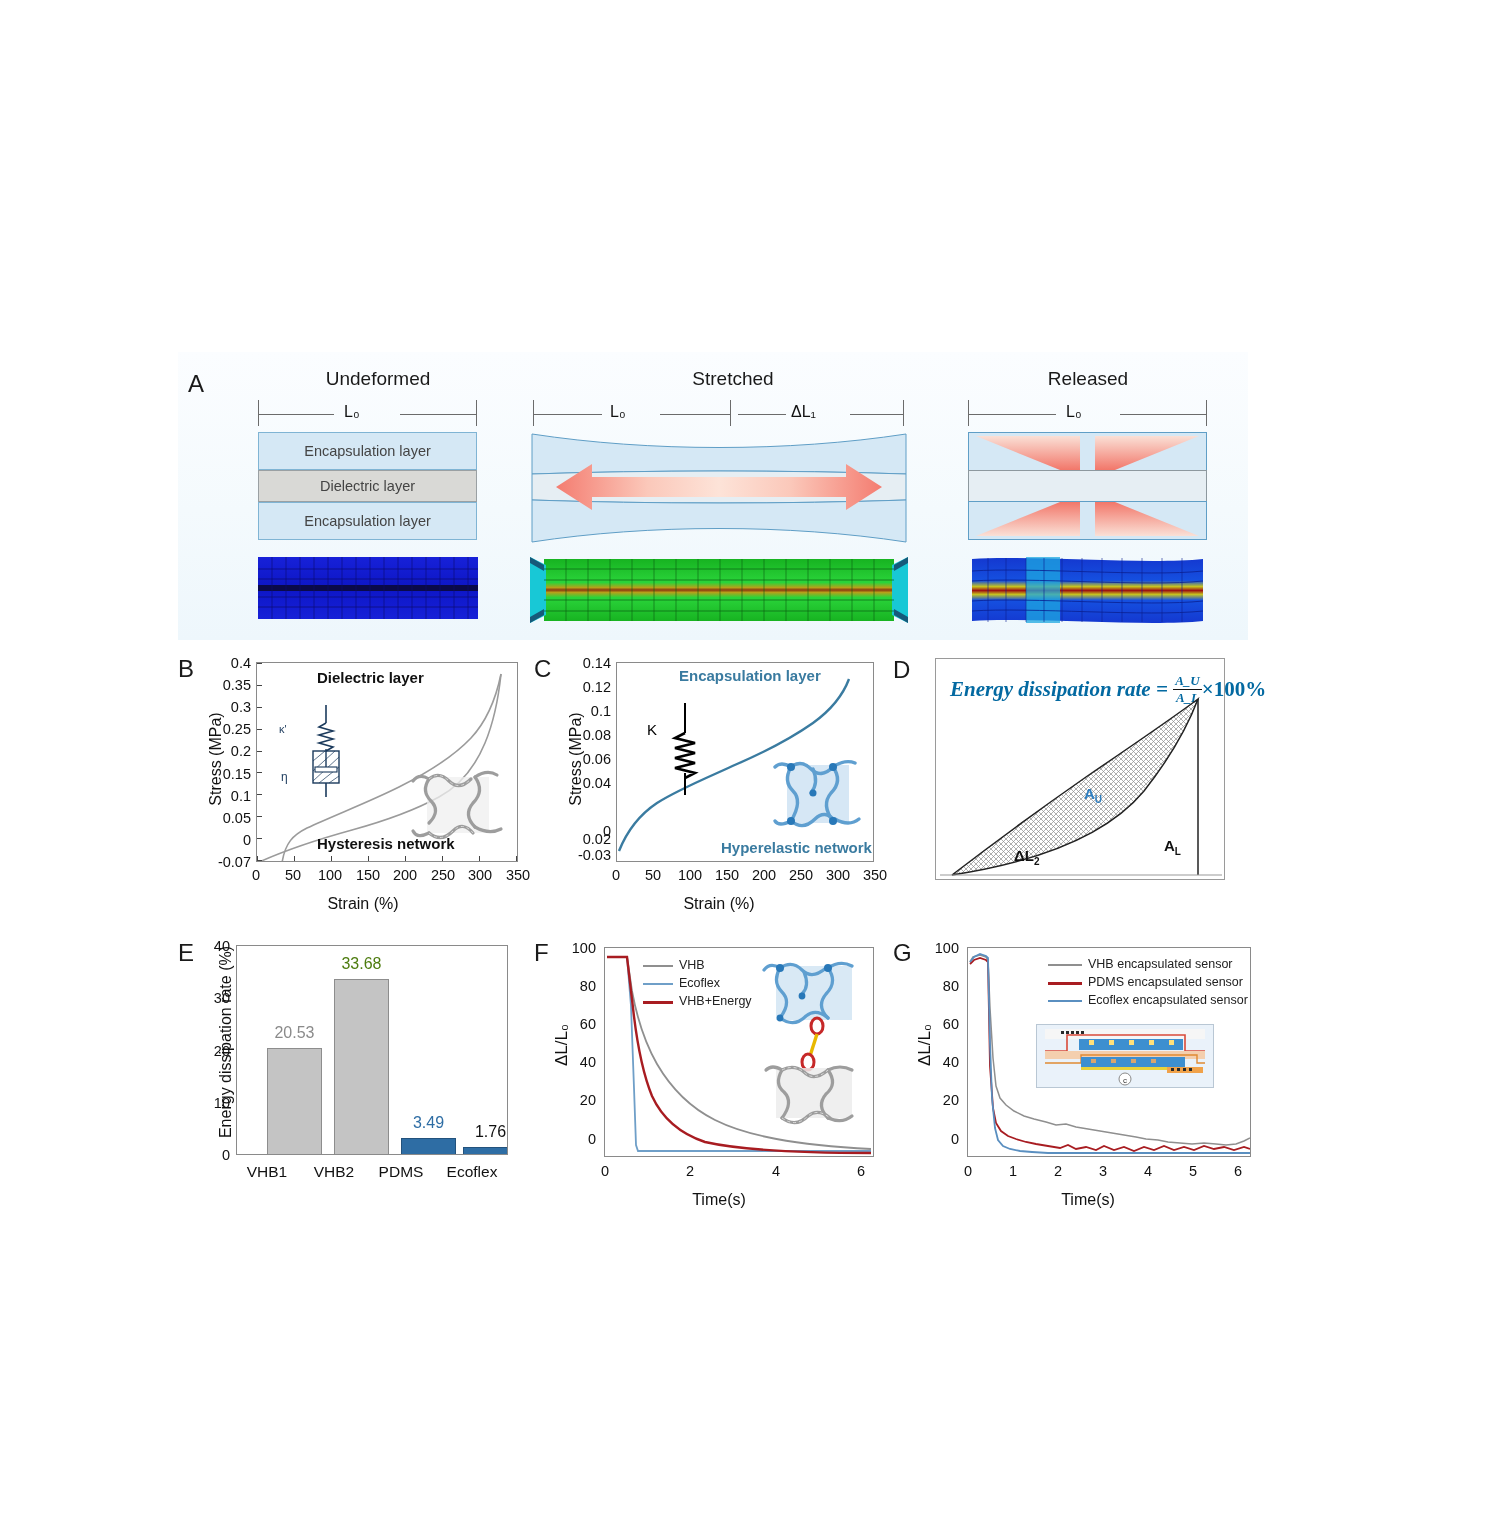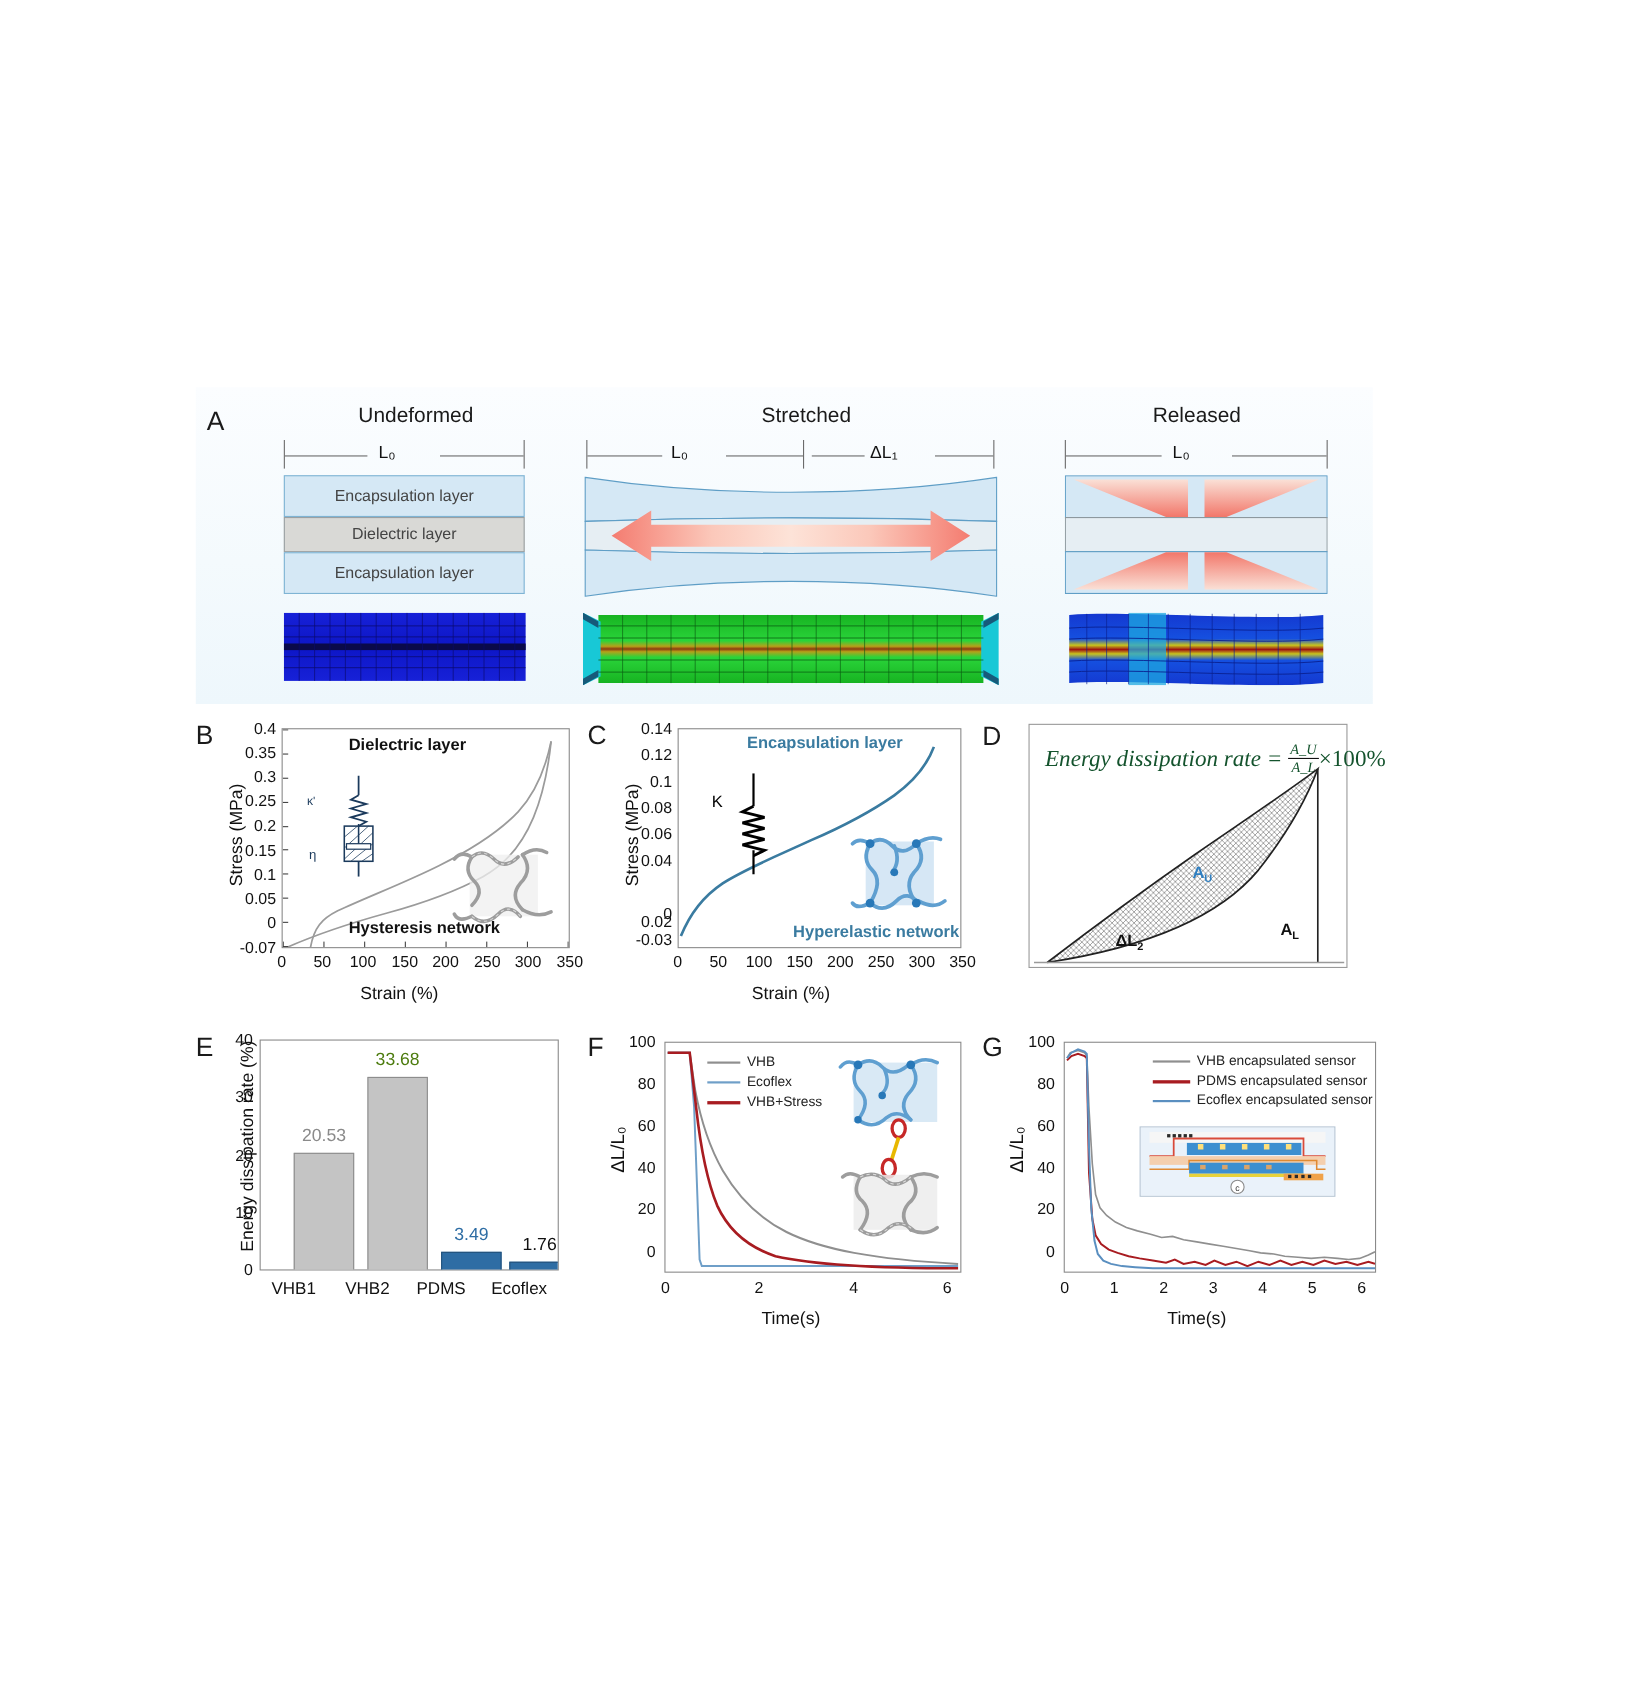--- a/index.html
+++ b/index.html
@@ -37,21 +37,21 @@
   .ylab{position:absolute;font-size:16px;color:#111;
         transform-origin:50% 50%;transform:rotate(-90deg);white-space:nowrap;text-align:center;}
   .tkm{position:absolute;background:#444;}
   .ann{position:absolute;font-size:15px;font-weight:bold;}
   .legtxt{position:absolute;font-size:12.5px;color:#222;white-space:nowrap;}
   .legline{position:absolute;height:2.2px;}
 
   
   #panelD .box{position:absolute;box-sizing:border-box;border:1px solid #9a9a9a;background:#fff;}
   .eq{position:absolute;font-family:"Liberation Serif","DejaVu Serif",serif;
-      font-style:italic;font-size:21px;color:#14532d;white-space:nowrap;}
+      font-style:italic;font-size:21px;color:#0369a1;white-space:nowrap;font-weight:bold;}
   .eqfrac{display:inline-block;vertical-align:-0.45em;text-align:center;font-size:13px;}
   .eqfrac .num{display:block;border-bottom:1px solid #111;padding:0 2px;}
   .eqfrac .den{display:block;padding:0 2px;}
   .upr{font-style:normal;}
 
   
   .bar{position:absolute;box-sizing:border-box;}
   .barval{position:absolute;font-size:16px;text-align:center;}
 </style>
 </head>
@@ -461,21 +461,21 @@
         <path d="M2,9 L22,9 L28,60 C32,96 38,126 47,148 C58,172 76,186 100,194
                  C140,203 200,205 266,205" fill="none" stroke="#a81c21" stroke-width="2.4"></path>
       </svg>
 
       
       <div class="legline" style="left:38px;top:17px;width:30px;background:#8f8f8f;"></div>
       <div class="legtxt" style="left:74px;top:10px;">VHB</div>
       <div class="legline" style="left:38px;top:35px;width:30px;background:#6f9fc8;"></div>
       <div class="legtxt" style="left:74px;top:28px;">Ecoflex</div>
       <div class="legline" style="left:38px;top:53px;width:30px;height:2.8px;background:#a81c21;"></div>
-      <div class="legtxt" style="left:74px;top:46px;">VHB+Stress</div>
+      <div class="legtxt" style="left:74px;top:46px;">VHB+Energy</div>
 
       
       <svg style="position:absolute;left:155px;top:12px;" width="112" height="168">
         <rect x="16" y="6" width="76" height="54" fill="#cfe3f3" opacity="0.8"></rect>
         <g fill="none" stroke="#5f9fd0" stroke-width="3.2" stroke-linecap="round">
           <path d="M20,8 q12,-8 22,2 q10,10 24,-2"></path>
           <path d="M20,8 q-8,14 2,24 q10,10 -2,26"></path>
           <path d="M68,8 q10,14 -2,26 q-10,12 2,24"></path>
           <path d="M20,58 q14,10 26,-2 q10,-8 22,2"></path>
           <path d="M68,8 q12,-8 24,-2"></path>

